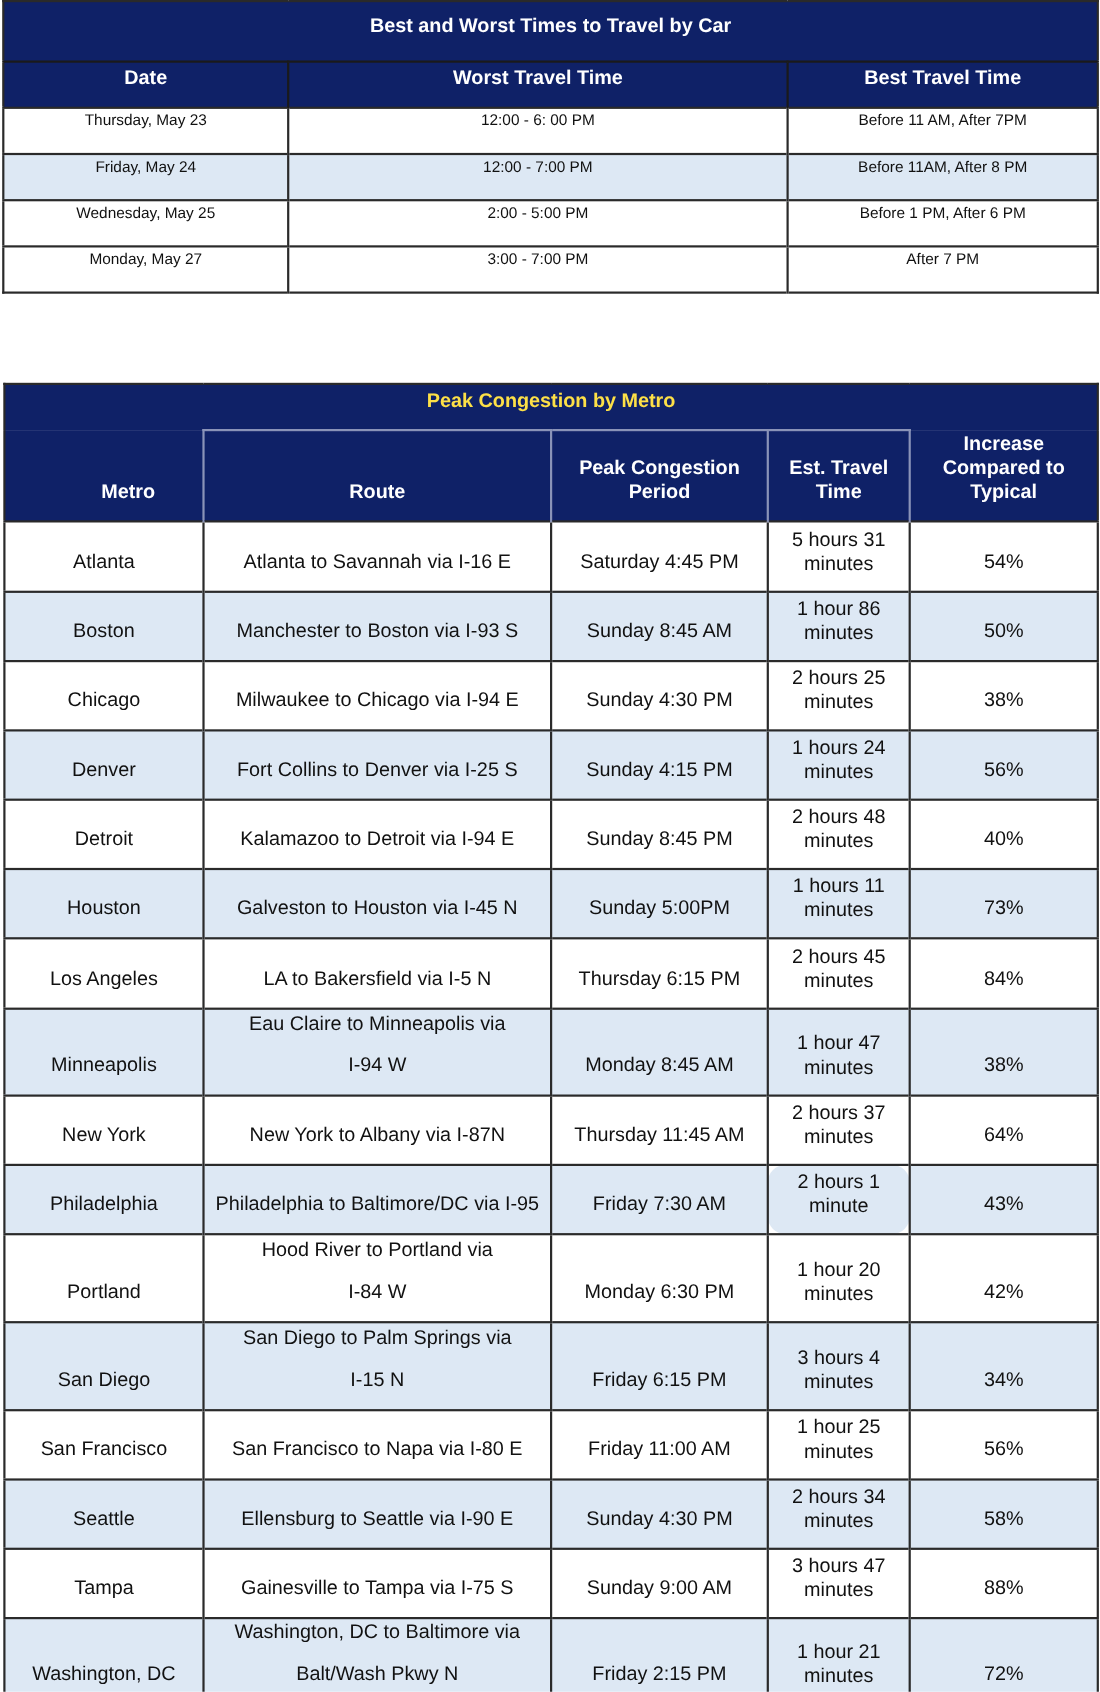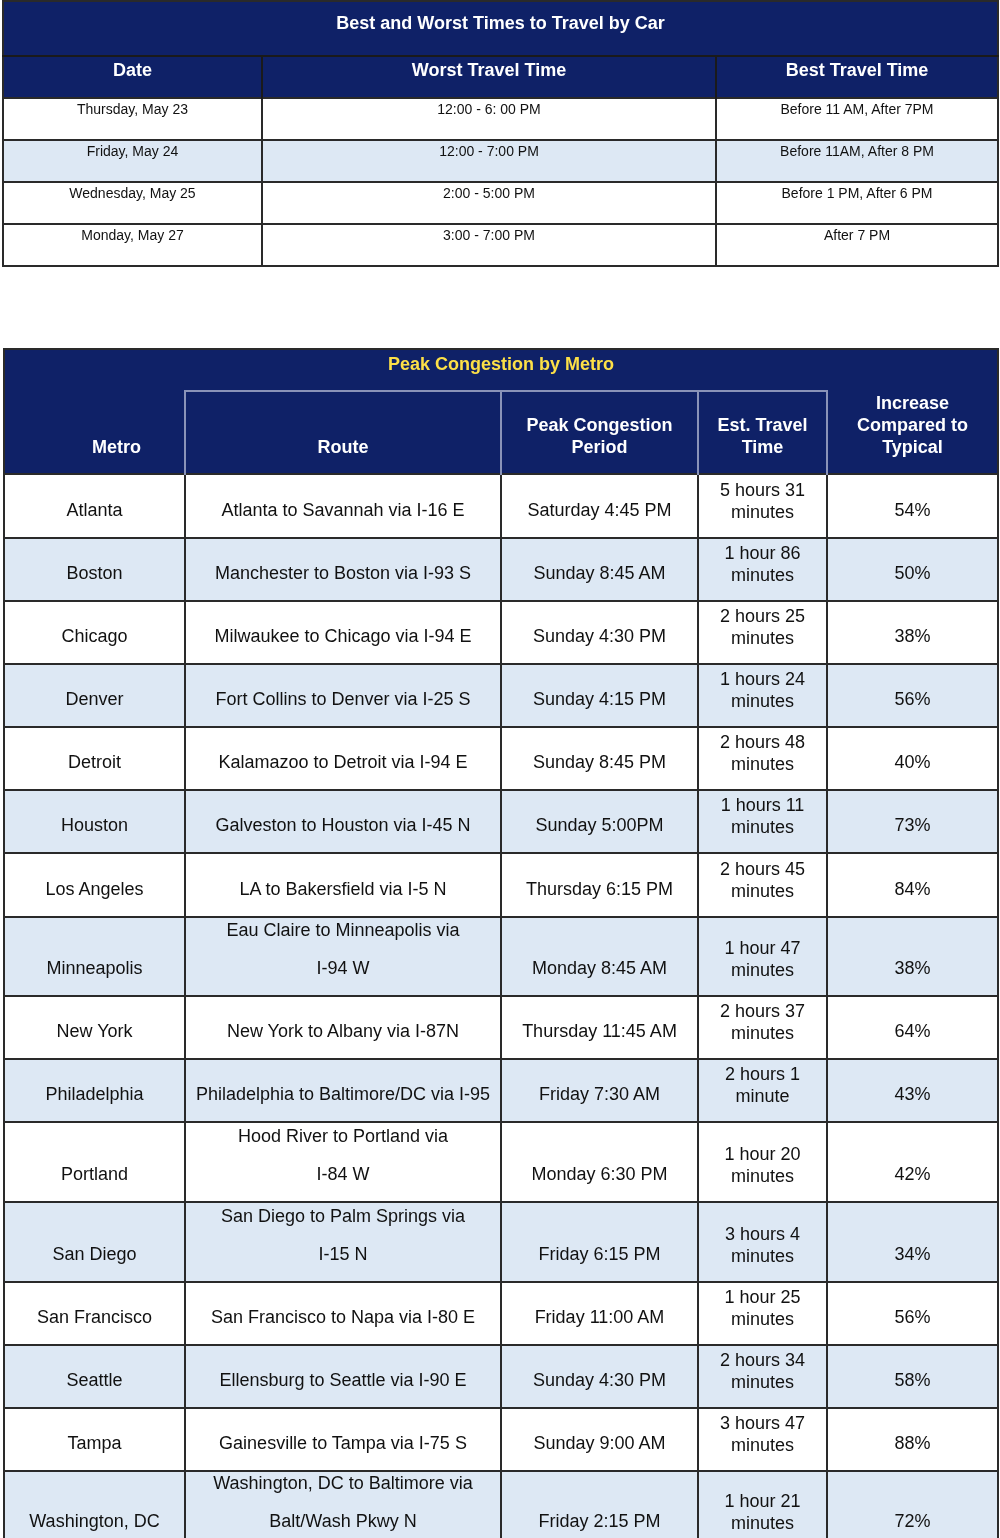--- a/index.html
+++ b/index.html
@@ -171,21 +171,21 @@
     <td class="cell route" style="height: 63px;"><span class="l1">New York to Albany via I-87N</span></td>
     <td class="cell" style="height: 63px;">Thursday 11:45 AM</td>
     <td class="cell travel" style="height: 63px;"><span>2 hours 37</span><br><span>minutes</span></td>
     <td class="cell" style="height: 63px;">64%</td>
   </tr>
 
   <tr class="alt">
     <td class="cell" style="height: 63px;">Philadelphia</td>
     <td class="cell route" style="height: 63px;"><span class="l1">Philadelphia to Baltimore/DC via I-95</span></td>
     <td class="cell" style="height: 63px;">Friday 7:30 AM</td>
-    <td class="cell travel" style="height: 63px;"><span>2 hours 1</span><br><span>minute</span></td>
+    <td class="cell travel" style="height: 63px; border-radius: 16px;"><span>2 hours 1</span><br><span>minute</span></td>
     <td class="cell" style="height: 63px;">43%</td>
   </tr>
 
   <tr class="tall">
     <td class="cell" style="height: 80px;">Portland</td>
     <td class="cell route" style="height: 80px; vertical-align: bottom;"><span class="l1" style="display: block; margin-bottom: 16px;">Hood River to Portland via</span><span class="l2">I-84 W</span></td>
     <td class="cell" style="height: 80px;">Monday 6:30 PM</td>
     <td class="cell travel" style="height: 80px;"><span>1 hour 20</span><br><span>minutes</span></td>
     <td class="cell" style="height: 80px;">42%</td>
   </tr>

